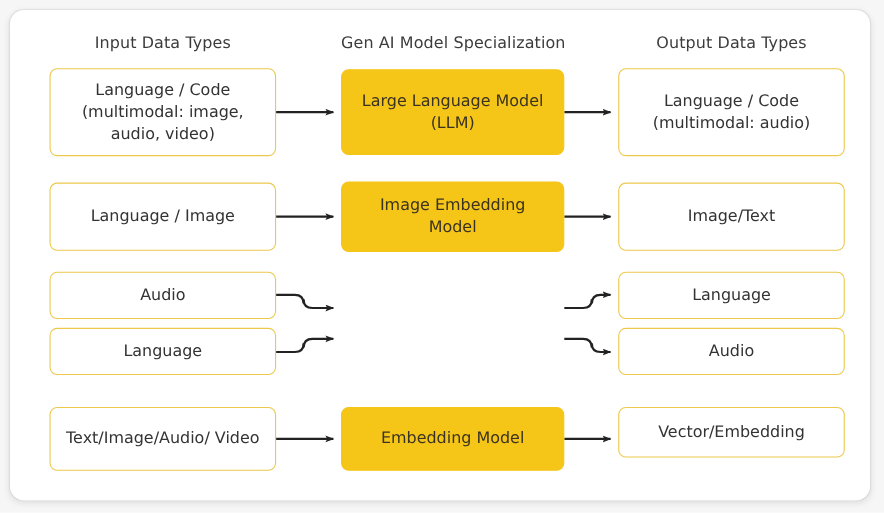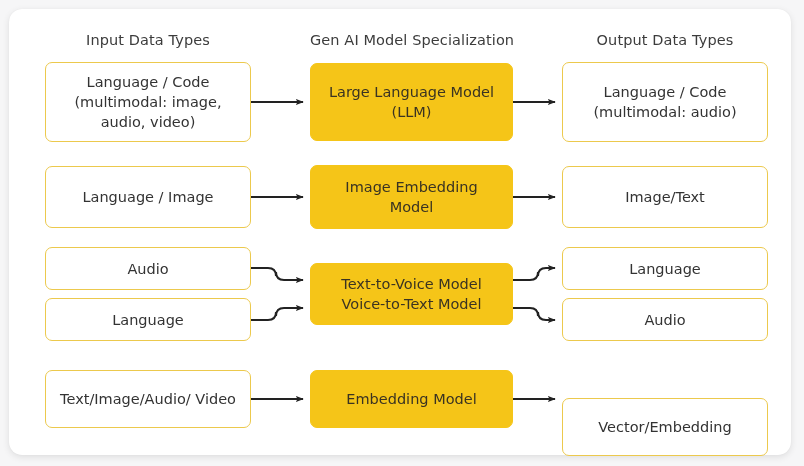--- a/index.html
+++ b/index.html
@@ -170,26 +170,20 @@
       <span>Audio</span>
     </span>
   </div>
 
   <div class="node io" style="left:45px; top:298px; width:206px; height:43px;">
     <span class="txt">
       <span>Language</span>
     </span>
   </div>
 
-  <div class="node model" style="left:310px; top:263px; width:203px; height:62px;">
-    <span class="txt">
-      <span>Text-to-Voice Model</span><br>
-      <span>Voice-to-Text Model</span>
-    </span>
-  </div>
 
   <div class="node io" style="left:562px; top:247px; width:206px; height:43px;">
     <span class="txt">
       <span>Language</span>
     </span>
   </div>
 
   <div class="node io" style="left:562px; top:298px; width:206px; height:43px;">
     <span class="txt">
       <span>Audio</span>
@@ -201,19 +195,19 @@
       <span>Text/Image/Audio/ Video</span>
     </span>
   </div>
 
   <div class="node model" style="left:310px; top:370px; width:203px; height:58px;">
     <span class="txt">
       <span>Embedding Model</span>
     </span>
   </div>
 
-  <div class="node io" style="left:562px; top:370px; width:206px; height:58px;margin-top:28px;">
+  <div class="node io" style="left:562px; top:370px; width:206px; height:46px;">
     <span class="txt">
       <span>Vector/Embedding</span>
     </span>
   </div>
 
 </div>
 
 </body></html>

